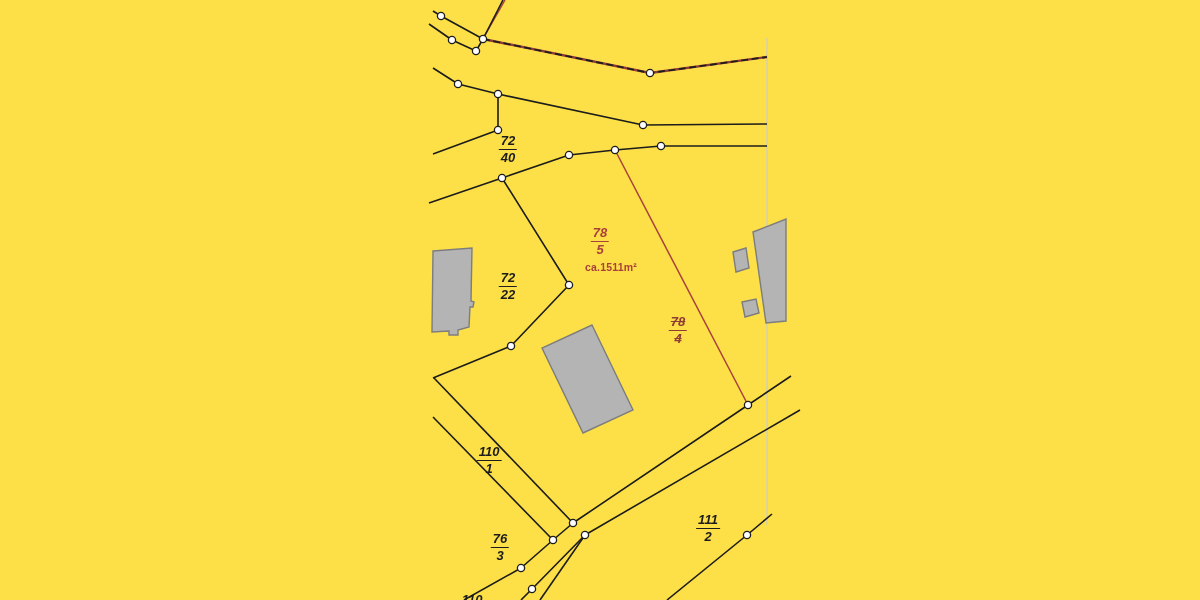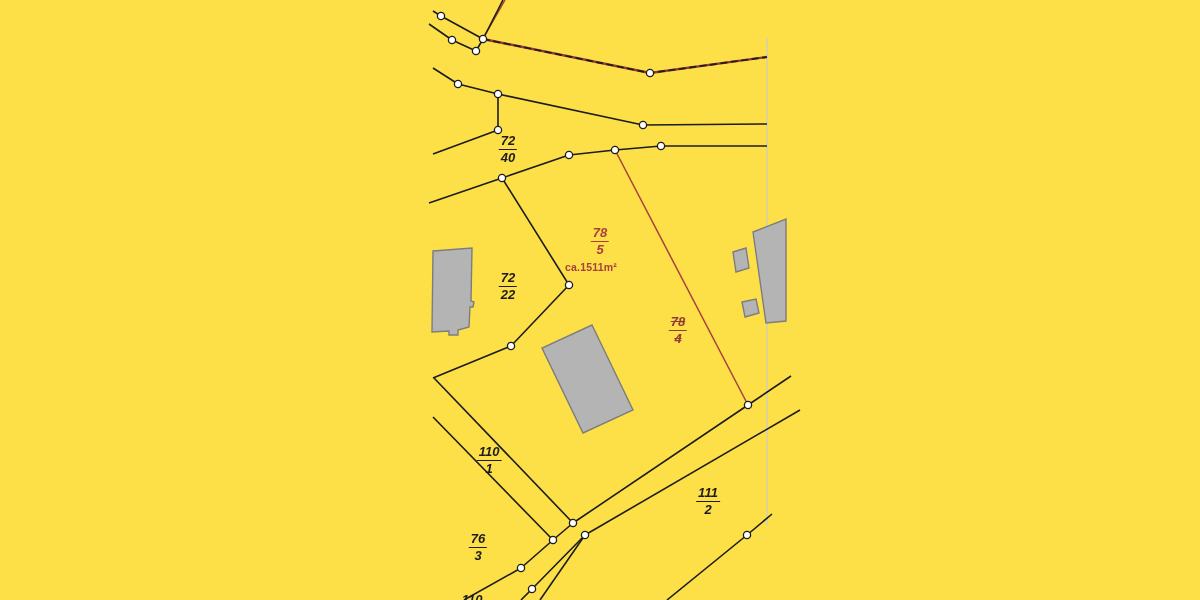--- a/index.html
+++ b/index.html
@@ -91,18 +91,18 @@
       <circle cx="521" cy="568" r="3.6" fill="#ffffff" stroke="#1c1c1c" stroke-width="1.3"></circle>
       <circle cx="532" cy="589" r="3.6" fill="#ffffff" stroke="#1c1c1c" stroke-width="1.3"></circle>
       <circle cx="747" cy="535" r="3.6" fill="#ffffff" stroke="#1c1c1c" stroke-width="1.3"></circle>
     </svg>
   <div class="labels-layer" id="labels-layer">
       <div class="fraction" style="left: 508px; top: 134px; color: rgb(28, 28, 28);"><span class="num">72</span><span class="den">40</span></div>
       <div class="fraction" style="left: 508px; top: 271px; color: rgb(28, 28, 28);"><span class="num">72</span><span class="den">22</span></div>
       <div class="fraction" style="left: 600px; top: 226px; color: rgb(168, 64, 60);"><span class="num">78</span><span class="den">5</span></div>
       <div class="fraction struck" style="left: 678px; top: 315px; color: rgb(143, 60, 54);"><span class="num">78</span><span class="den">4</span></div>
       <div class="fraction" style="left: 489px; top: 445px; color: rgb(28, 28, 28);"><span class="num">110</span><span class="den">1</span></div>
-      <div class="fraction" style="left: 708px; top: 486px; color: rgb(28, 28, 28);"><span class="num">111</span><span class="den">2</span></div>
-      <div class="fraction" style="left: 478px; top: 532px; color: rgb(28, 28, 28);"><span class="num">76</span><span class="den">3</span></div>
+      <div class="fraction" style="left: 708px; top: 513px; color: rgb(28, 28, 28);"><span class="num">111</span><span class="den">2</span></div>
+      <div class="fraction" style="left: 500px; top: 532px; color: rgb(28, 28, 28);"><span class="num">76</span><span class="den">3</span></div>
       <div class="fraction" style="left: 472px; top: 593px; color: rgb(28, 28, 28);"><span class="num">110</span></div>
-      <div class="area-label" style="left: 591px; top: 261px; color: rgb(168, 64, 60); text-align: right;">ca.1511m²</div>
+      <div class="area-label" style="left: 611px; top: 261px; color: rgb(168, 64, 60); text-align: right;">ca.1511m²</div>
     </div>
 </div>
 
 </body></html>

